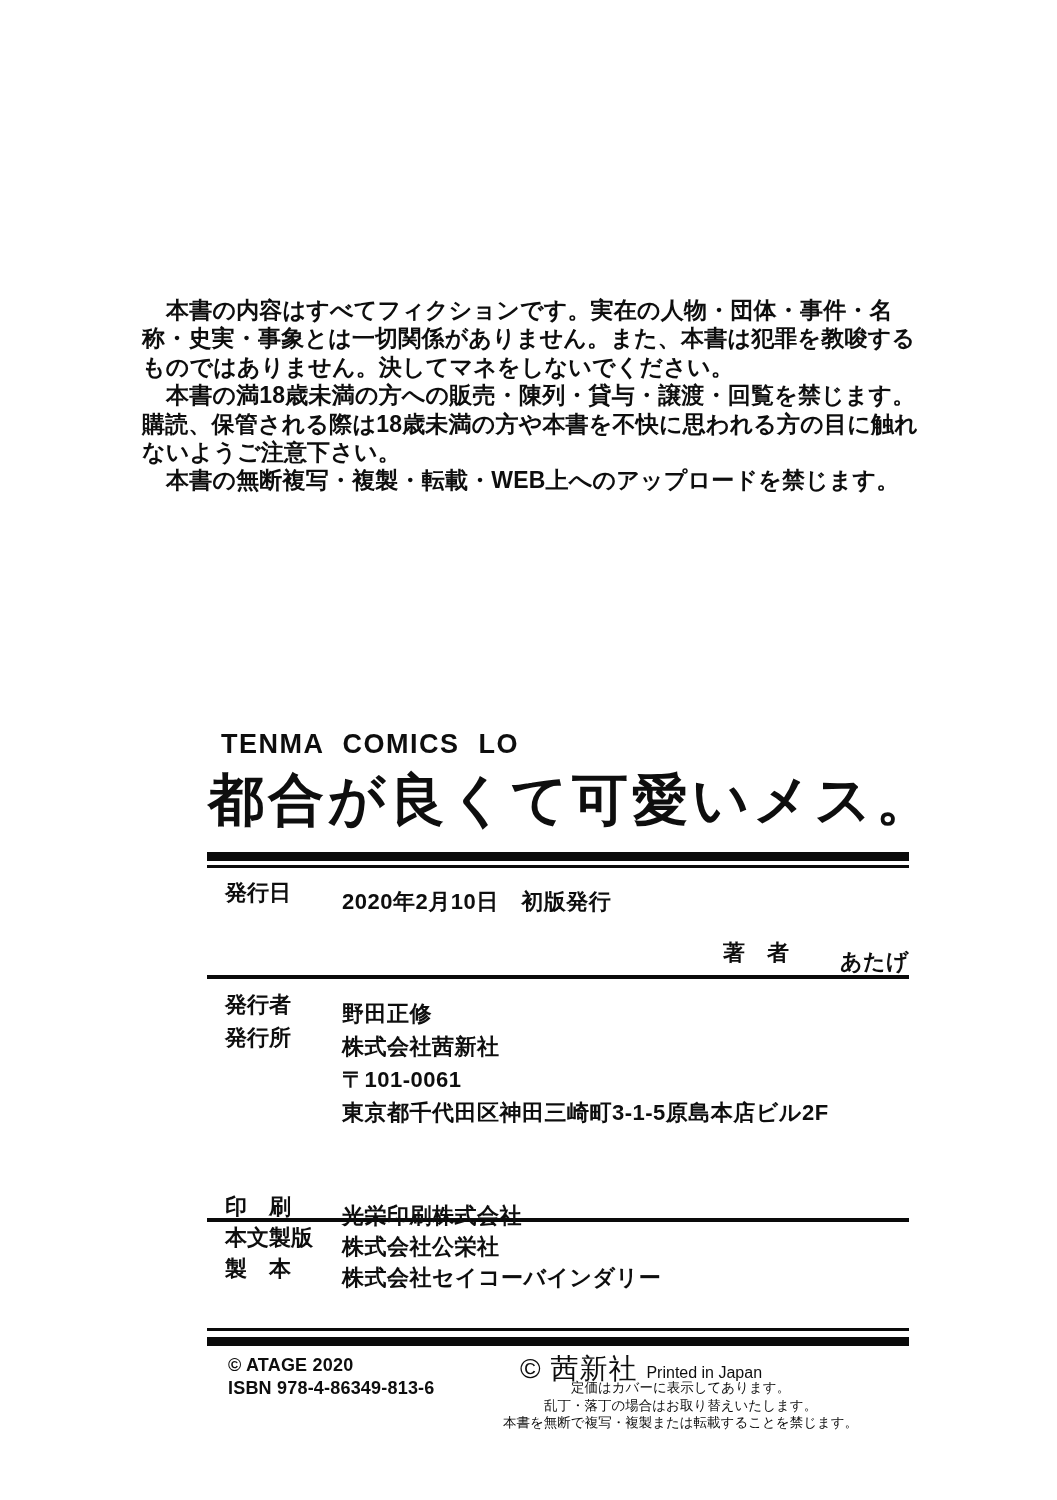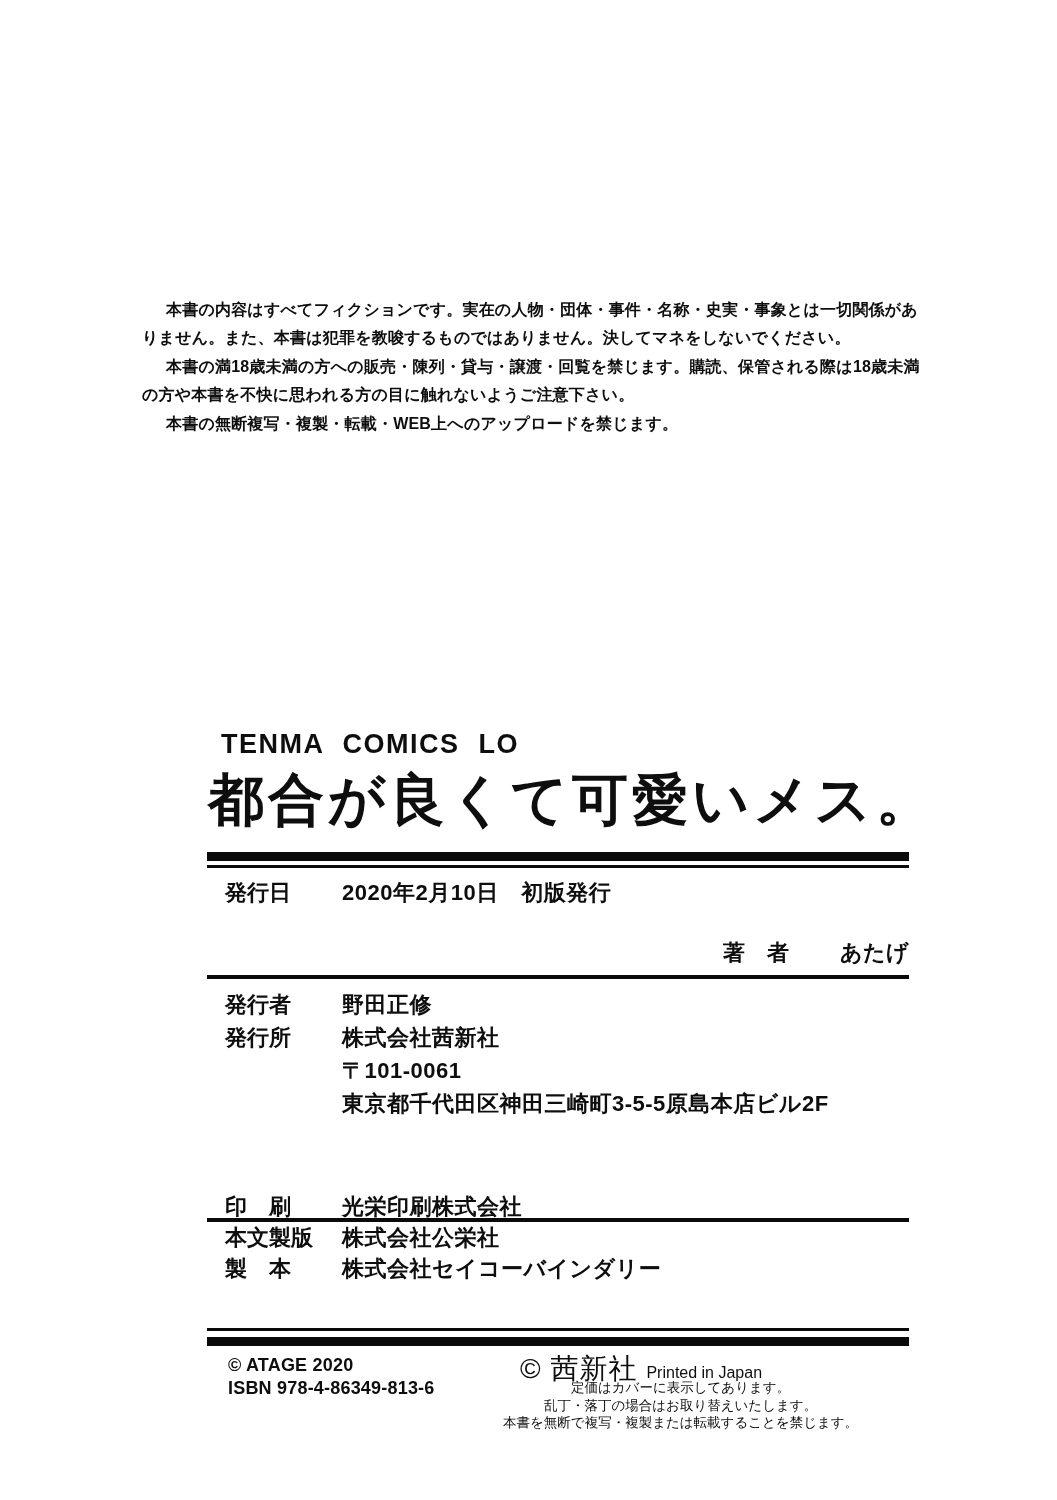--- a/index.html
+++ b/index.html
@@ -9,21 +9,21 @@
     margin:0 auto;
     background:#ffffff;
     color:#0e0e0e;
     font-family:"Liberation Sans","DejaVu Sans",sans-serif;
     overflow:hidden;
   }
 
   
   .disclaimer{
     position:absolute;left:142px;top:296px;width:786px;
-    font-size:16px;line-height:28.4px;font-weight:bold;
+    font-size:23px;line-height:28.4px;font-weight:bold;
     letter-spacing:0.2px;
   }
   .disclaimer p{margin:0;text-indent:24px;}
 
   
   .imprint{
     position:absolute;left:221px;top:729px;
     font-size:27px;font-weight:bold;
     letter-spacing:1.5px;word-spacing:10px;
     white-space:nowrap;
@@ -47,21 +47,21 @@
   
   .cblock{position:absolute;left:225px;width:684px;font-weight:bold;}
   .block1{top:878px;}
   .block2{top:988px;}
   .block3{top:1191px;}
   .crow{display:flex;font-size:22px;height:33px;line-height:33px;white-space:nowrap;}
   .block1 .crow{height:30px;line-height:30px;}
   .block1 .crow + .crow{margin-top:30px;justify-content:flex-end;}
   .block3 .crow{height:31px;line-height:31px;}
   .crow .lbl{width:117px;flex:none;letter-spacing:0;}
-  .crow .val{letter-spacing:0.5px;}
+  .crow .val{letter-spacing:0.5px;margin-top:9px;}
 
   
   .foot-left{
     position:absolute;left:228px;top:1354px;
     font-size:18px;font-weight:bold;line-height:23px;
     letter-spacing:0.2px;white-space:nowrap;
   }
   .foot-right-top{
     position:absolute;left:520px;top:1350px;
     display:flex;align-items:baseline;gap:9px;white-space:nowrap;
@@ -114,21 +114,21 @@
     <div class="crow">
       <span class="lbl">発行所</span>
       <span class="val">株式会社茜新社</span>
     </div>
     <div class="crow">
       <span class="lbl"></span>
       <span class="val">〒101-0061</span>
     </div>
     <div class="crow">
       <span class="lbl"></span>
-      <span class="val">東京都千代田区神田三崎町3-5-5原島本店ビル2F</span>
+      <span class="val">東京都千代田区神田三崎町3-1-5原島本店ビル2F</span>
     </div>
     <div class="crow">
       <span class="lbl"></span>
     </div>
   </div>
 
   <div class="rule div-mid2"></div>
 
   <div class="cblock block3">
     <div class="crow">

